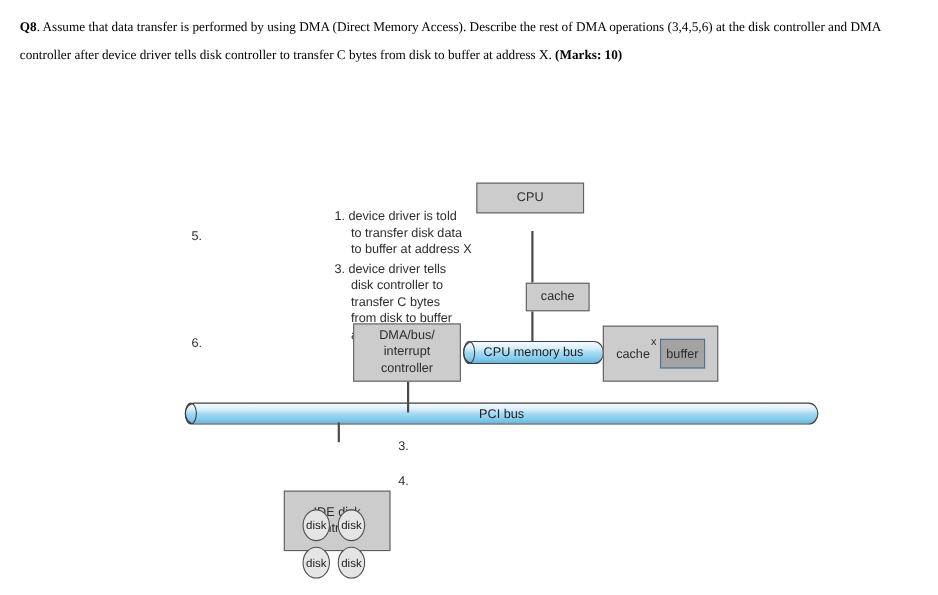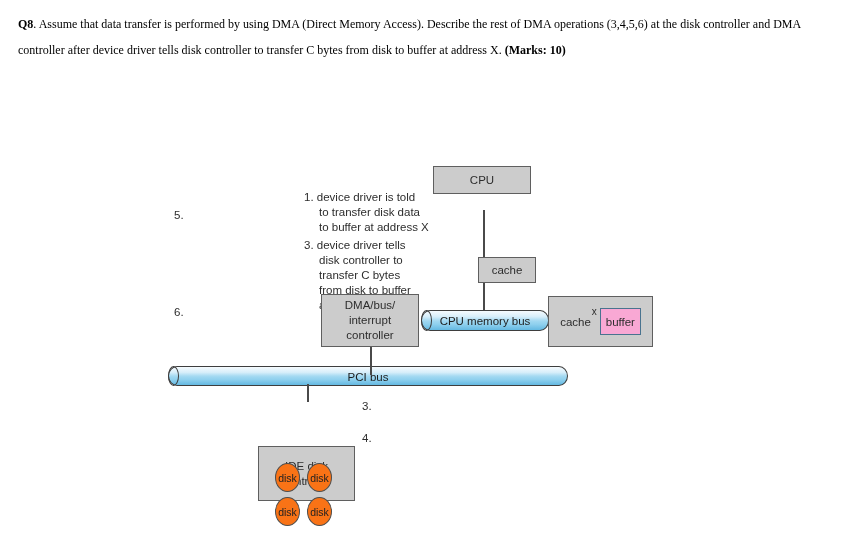--- a/index.html
+++ b/index.html
@@ -44,29 +44,29 @@
   }
   .busline { height:1px; background:#3f3f3f; z-index:1; }
   .buslabel {
     font-size:11.5px; color:#1d1d1d; padding:0 3px; white-space:nowrap; z-index:2;
   }
 
   
   .memory-content { display:flex; align-items:center; justify-content:center; }
   .sup { position:relative; top:-10px; font-size:10px; margin:0 3px 0 1px; }
   .buffer {
-    width:41px; height:27px; background:#f9a8d4; border:1.5px solid #49738f;
+    width:41px; height:27px; background:#a3a3a3; border:1.5px solid #49738f;
     display:flex; align-items:center; justify-content:center;
     font-size:11.5px; color:#2d2d2d;
   }
 
   
   .disk {
     position:absolute; width:25px; height:29px; border-radius:50%;
-    background:#f97316; border:1px solid #4e4e4e;
+    background:#e5e5e5; border:1px solid #4e4e4e;
     display:flex; align-items:center; justify-content:center;
     font-size:10.5px; color:#222; z-index:3;
   }
 </style>
 </head>
 <body>
 
 <p class="question"><b>Q8</b><span>. Assume that data transfer is performed by using DMA (Direct Memory Access). Describe the rest of DMA operations (3,4,5,6) at the disk controller and DMA controller after device driver tells disk controller to transfer C bytes from disk to buffer at address X. </span><b>(Marks: 10)</b></p>
 
 <div>
@@ -121,21 +121,21 @@
 controller</span>
   </div>
 
   <div class="bus" style="left:421px; top:310px; width:128px; height:21px;">
     <span class="cap"></span>
     <span class="busline" style="flex:1;"></span>
     <span class="buslabel">CPU memory bus</span>
     <span class="busline" style="flex:1;"></span>
   </div>
 
-  <div class="bus" style="left:168px; top:366px; width:400px; height:20px;">
+  <div class="bus" style="left:168px; top:366px; width:576px; height:20px;">
     <span class="cap"></span>
     <span class="busline" style="flex:1.9;"></span>
     <span class="buslabel">PCI bus</span>
     <span class="busline" style="flex:1;"></span>
   </div>
 
   <div class="disk" style="left:275px; top:463px;">disk</div>
   <div class="disk" style="left:307px; top:463px;">disk</div>
   <div class="disk" style="left:275px; top:497px;">disk</div>
   <div class="disk" style="left:307px; top:497px;">disk</div>

